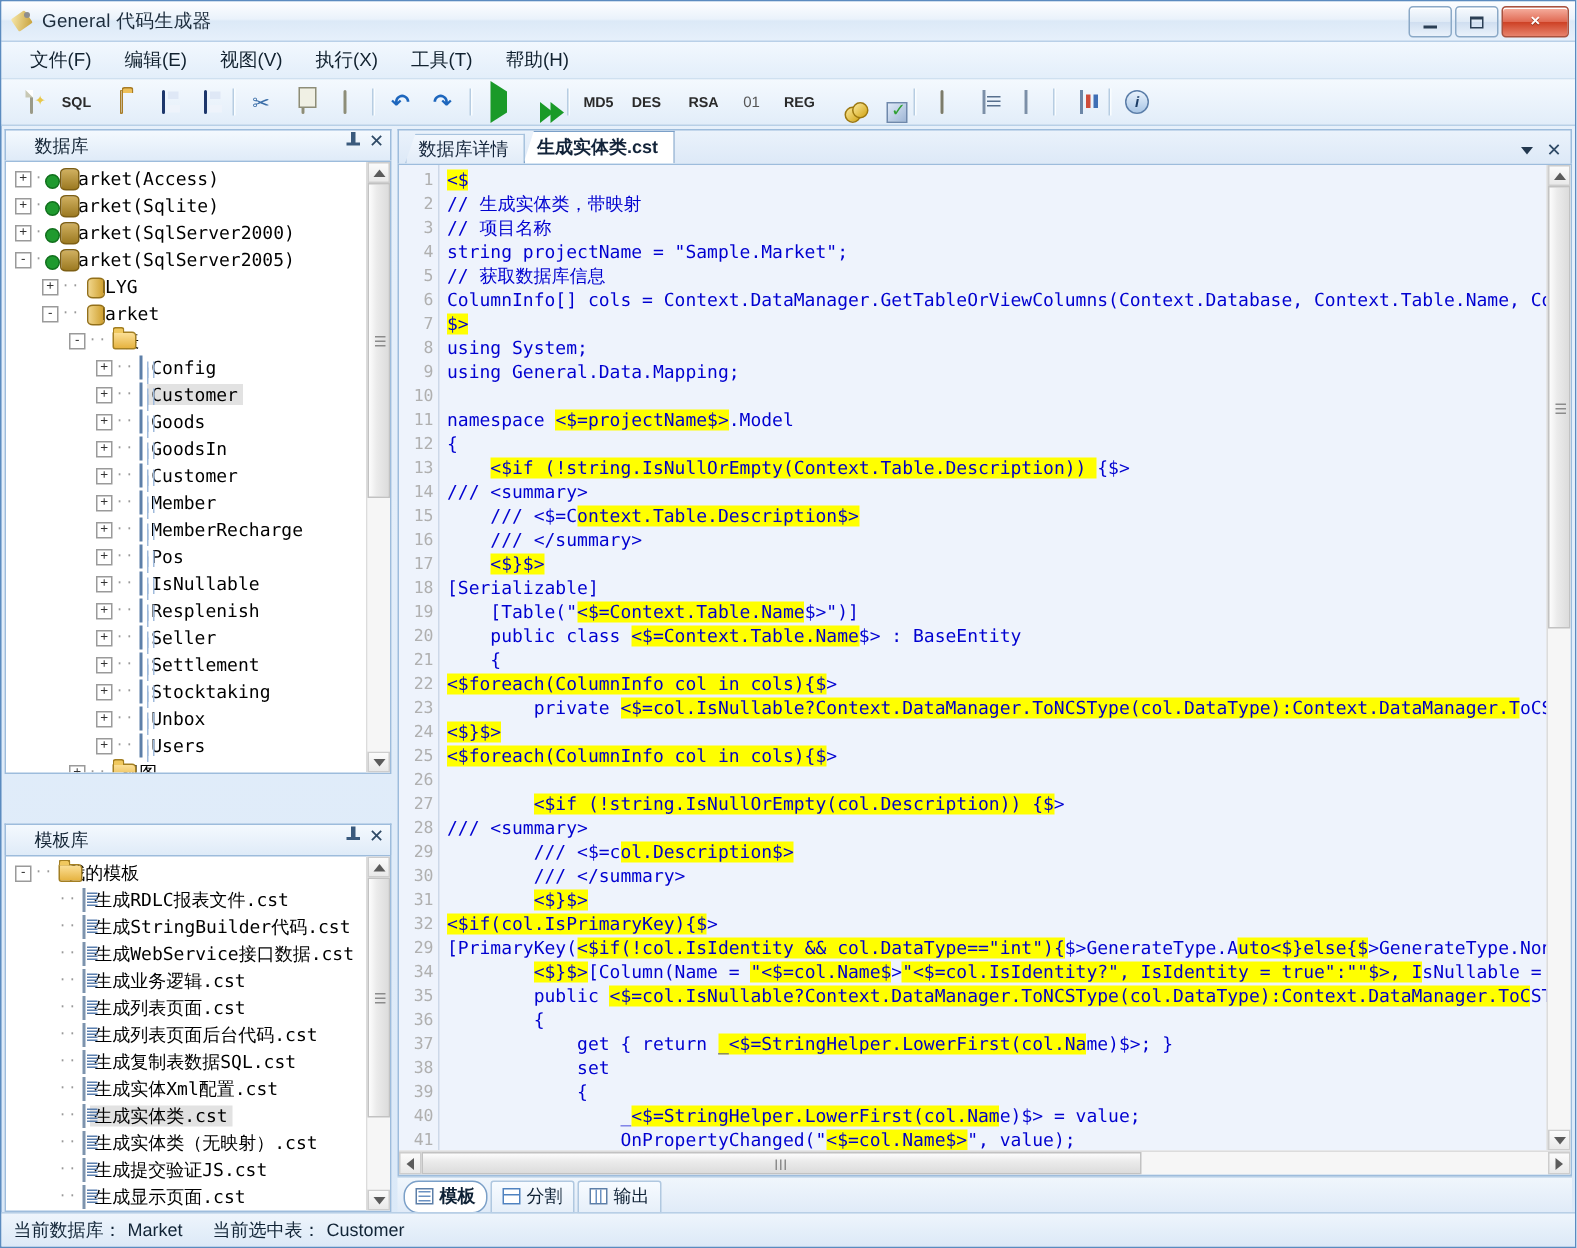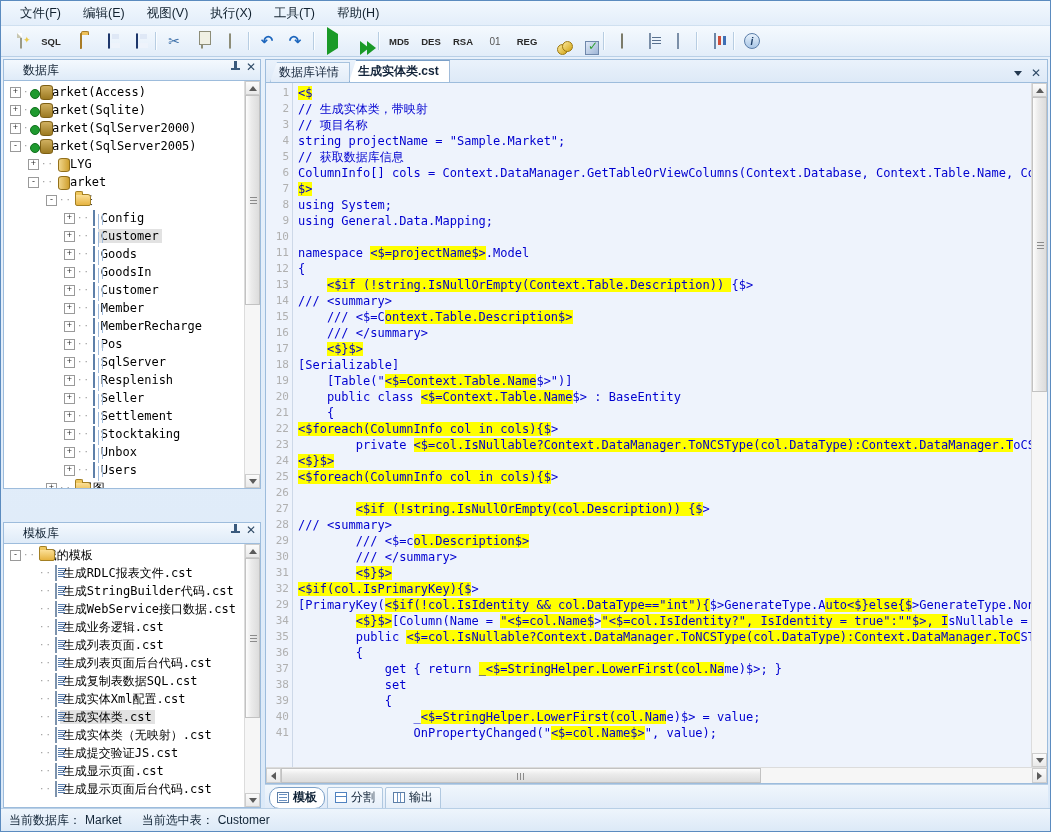--- a/index.html
+++ b/index.html
@@ -236,20 +236,35 @@
     background:linear-gradient(to bottom,#eef5fc,#dce9f7);
     border-top:1px solid #b8cfe6;padding-left:8px;font-size:12px;color:#112436;
   }
   .status-sep{display:inline-block;width:20px;}
 </style>
 </head>
 <body>
 
 <div class="app">
 
+  <div class="titlebar">
+    <div class="title-icon"></div>
+    <div class="title-text">General 代码生成器</div>
+    <div class="winbtns">
+      <div class="winbtn">
+          <span class="g-min"></span>
+        </div>
+      <div class="winbtn">
+          <span class="g-max"></span>
+        </div>
+      <div class="winbtn close">
+          <span class="g-close">×</span>
+        </div>
+    </div>
+  </div>
 
   <div class="menubar" id="menubar">
       <div class="menu-item">文件(F)</div>
       <div class="menu-item">编辑(E)</div>
       <div class="menu-item">视图(V)</div>
       <div class="menu-item">执行(X)</div>
       <div class="menu-item">工具(T)</div>
       <div class="menu-item">帮助(H)</div>
     </div>
 
@@ -293,21 +308,21 @@
       <div class="tbtn">
         <span><span class="ic-play2"></span></span>
       </div>
       <div class="tsep"></div>
       <div class="tbtn" style="width: 30px;">
         <span class="tlabel">MD5</span>
       </div>
       <div class="tbtn" style="width: 30px;">
         <span class="tlabel">DES</span>
       </div>
-      <div class="tbtn" style="width: 30px;">
+      <div class="tbtn" style="width: 30px; margin-left: 6px;">
         <span class="tlabel">RSA</span>
       </div>
       <div class="tbtn" style="width: 30px;">
         <span class="tlabel thin">01</span>
       </div>
       <div class="tbtn" style="width: 30px;">
         <span class="tlabel">REG</span>
       </div>
       <div class="tbtn">
         <span><span class="ic-coins"></span></span>
@@ -454,21 +469,21 @@
                 <span class="exp">+</span>
                 <span class="dots">··</span>
                 <span><span class="ic-tbl"></span></span>
                 <span class="lbl">Pos</span>
               </div>
               <div class="row">
                 <span style="display:inline-block;width:60px;flex:0 0 60px;"></span>
                 <span class="exp">+</span>
                 <span class="dots">··</span>
                 <span><span class="ic-tbl"></span></span>
-                <span class="lbl">SqlServer</span>
+                <span class="lbl">IsNullable</span>
               </div>
               <div class="row">
                 <span style="display:inline-block;width:60px;flex:0 0 60px;"></span>
                 <span class="exp">+</span>
                 <span class="dots">··</span>
                 <span><span class="ic-tbl"></span></span>
                 <span class="lbl">Resplenish</span>
               </div>
               <div class="row">
                 <span style="display:inline-block;width:60px;flex:0 0 60px;"></span>

